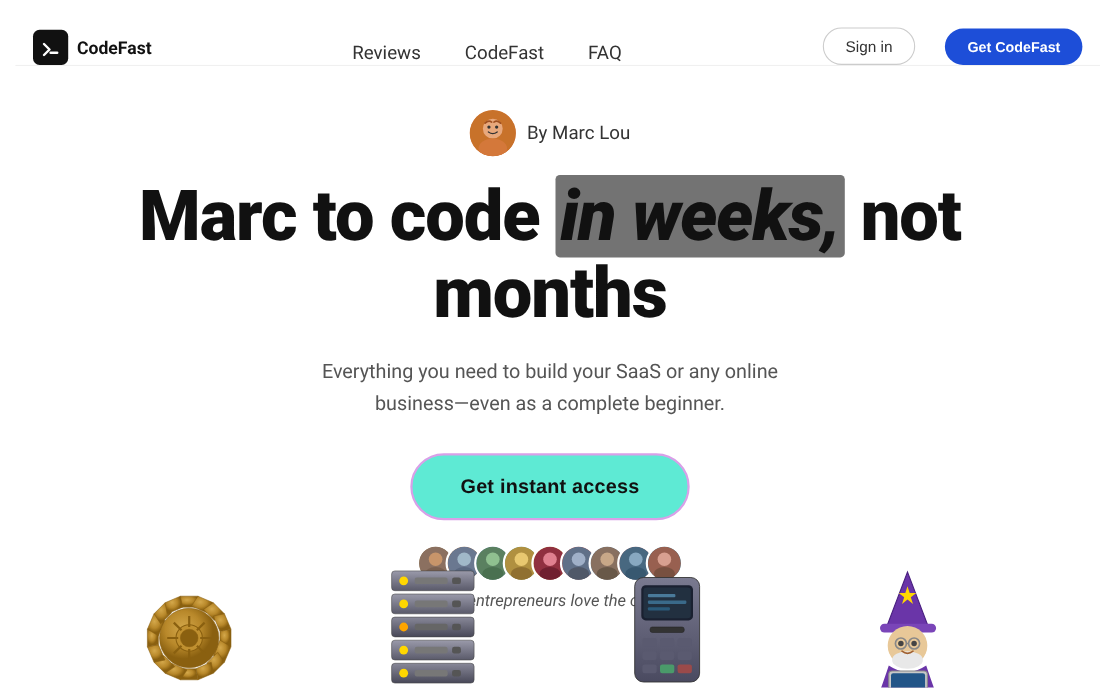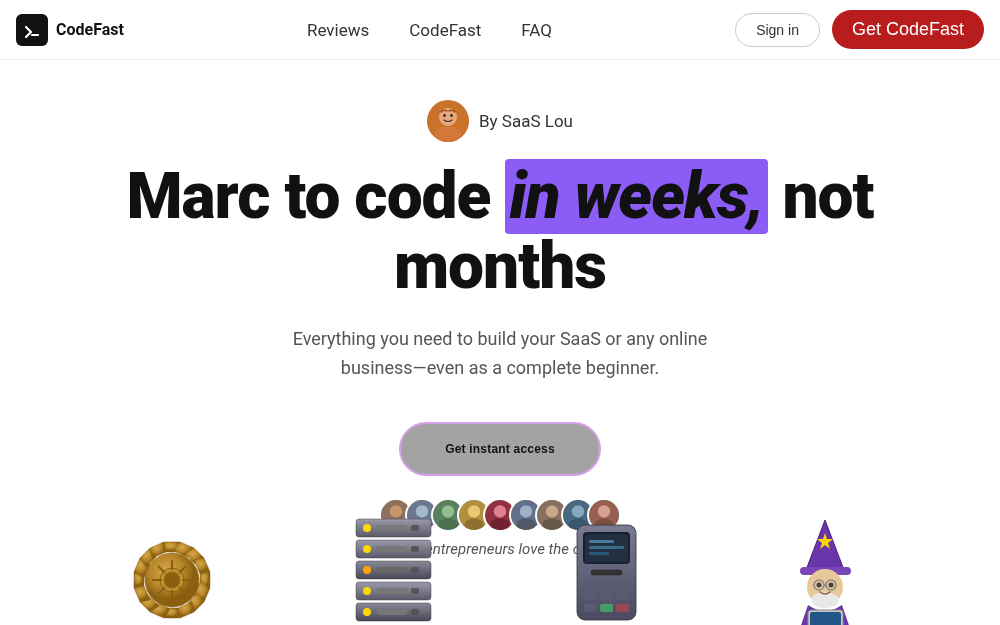--- a/index.html
+++ b/index.html
@@ -12,25 +12,26 @@
       font-family: -apple-system, BlinkMacSystemFont, 'Segoe UI', Roboto, sans-serif;
       background: #ffffff;
       width: 1000px;
       height: 625px;
       overflow: hidden;
     }
 
     
     .navbar {
       display: flex;
-      align-items: center;
+      align-items: flex-end;
       justify-content: space-between;
       padding: 0 16px;
       height: 60px;
       border-bottom: 1px solid #f0f0f0;
+      margin-left: 14px;
     }
 
     .navbar-logo {
       display: flex;
       align-items: center;
       gap: 8px;
       font-weight: 700;
       font-size: 16px;
       color: #111;
       text-decoration: none;
@@ -57,43 +58,43 @@
 
     .navbar-links li a {
       text-decoration: none;
       color: #333;
       font-size: 17px;
     }
 
     .navbar-actions {
       display: flex;
       align-items: center;
-      gap: 12px;
+      gap: 27px;
     }
 
     .btn-signin {
       padding: 8px 20px;
       border: 1.5px solid #ccc;
       border-radius: 999px;
       background: white;
       font-size: 14px;
       color: #333;
       cursor: pointer;
       font-weight: 500;
     }
 
     .btn-getcodefast {
       padding: 9px 20px;
       border: none;
       border-radius: 999px;
-      background: #b91c1c;
+      background: #1d4ed8;
       color: white;
-      font-size: 18px;
+      font-size: 13px;
       cursor: pointer;
-      font-weight: 400;
+      font-weight: 700;
     }
 
     
     .hero {
       display: flex;
       flex-direction: column;
       align-items: center;
       padding-top: 40px;
       text-align: center;
     }
@@ -126,42 +127,42 @@
       font-size: 64px;
       font-weight: 900;
       color: #111;
       line-height: 1.1;
       max-width: 900px;
       margin-bottom: 22px;
       letter-spacing: -1px;
     }
 
     .highlight {
-      background: #8b5cf6;
+      background: #737373;
       border-radius: 4px;
       padding: 0 4px;
       color: #111;
       font-style: italic;
     }
 
     .hero-subtitle {
       font-size: 18px;
       color: #555;
       max-width: 480px;
       line-height: 1.6;
-      margin-bottom: 40px;
+      margin-bottom: 30px;
     }
 
     .btn-cta {
       padding: 18px 44px;
       border: 2px solid #d8a0e8;
       border-radius: 999px;
-      background: #a3a3a3;
+      background: #5eead4;
       color: #111;
-      font-size: 12px;
+      font-size: 18px;
       font-weight: 700;
       cursor: pointer;
       margin-bottom: 22px;
       letter-spacing: 0.2px;
     }
 
     .social-proof {
       display: flex;
       flex-direction: column;
       align-items: center;
@@ -279,21 +280,21 @@
         <circle cx="21" cy="21" r="21" fill="#c8722a"></circle>
         <circle cx="21" cy="17" r="9" fill="#e8a87c"></circle>
         <ellipse cx="21" cy="35" rx="13" ry="9" fill="#d4783a"></ellipse>
         <circle cx="17.5" cy="15.5" r="1.5" fill="#333"></circle>
         <circle cx="24.5" cy="15.5" r="1.5" fill="#333"></circle>
         <path d="M17 20 Q21 23 25 20" stroke="#333" stroke-width="1.2" fill="none" stroke-linecap="round"></path>
         <path d="M14 12 Q17 9 20 11" stroke="#a05020" stroke-width="1.5" fill="none" stroke-linecap="round"></path>
         <path d="M22 11 Q25 9 28 12" stroke="#a05020" stroke-width="1.5" fill="none" stroke-linecap="round"></path>
       </svg>
     </div>
-    <span class="author-name">By SaaS Lou</span>
+    <span class="author-name">By Marc Lou</span>
   </div>
 
   <h1 class="hero-title">
     <span>Marc to code </span><span class="highlight">in weeks,</span><span> not months</span>
   </h1>
 
   <p class="hero-subtitle">Everything you need to build your SaaS or any online business—even as a complete beginner.</p>
 
   <button class="btn-cta">Get instant access</button>
 

